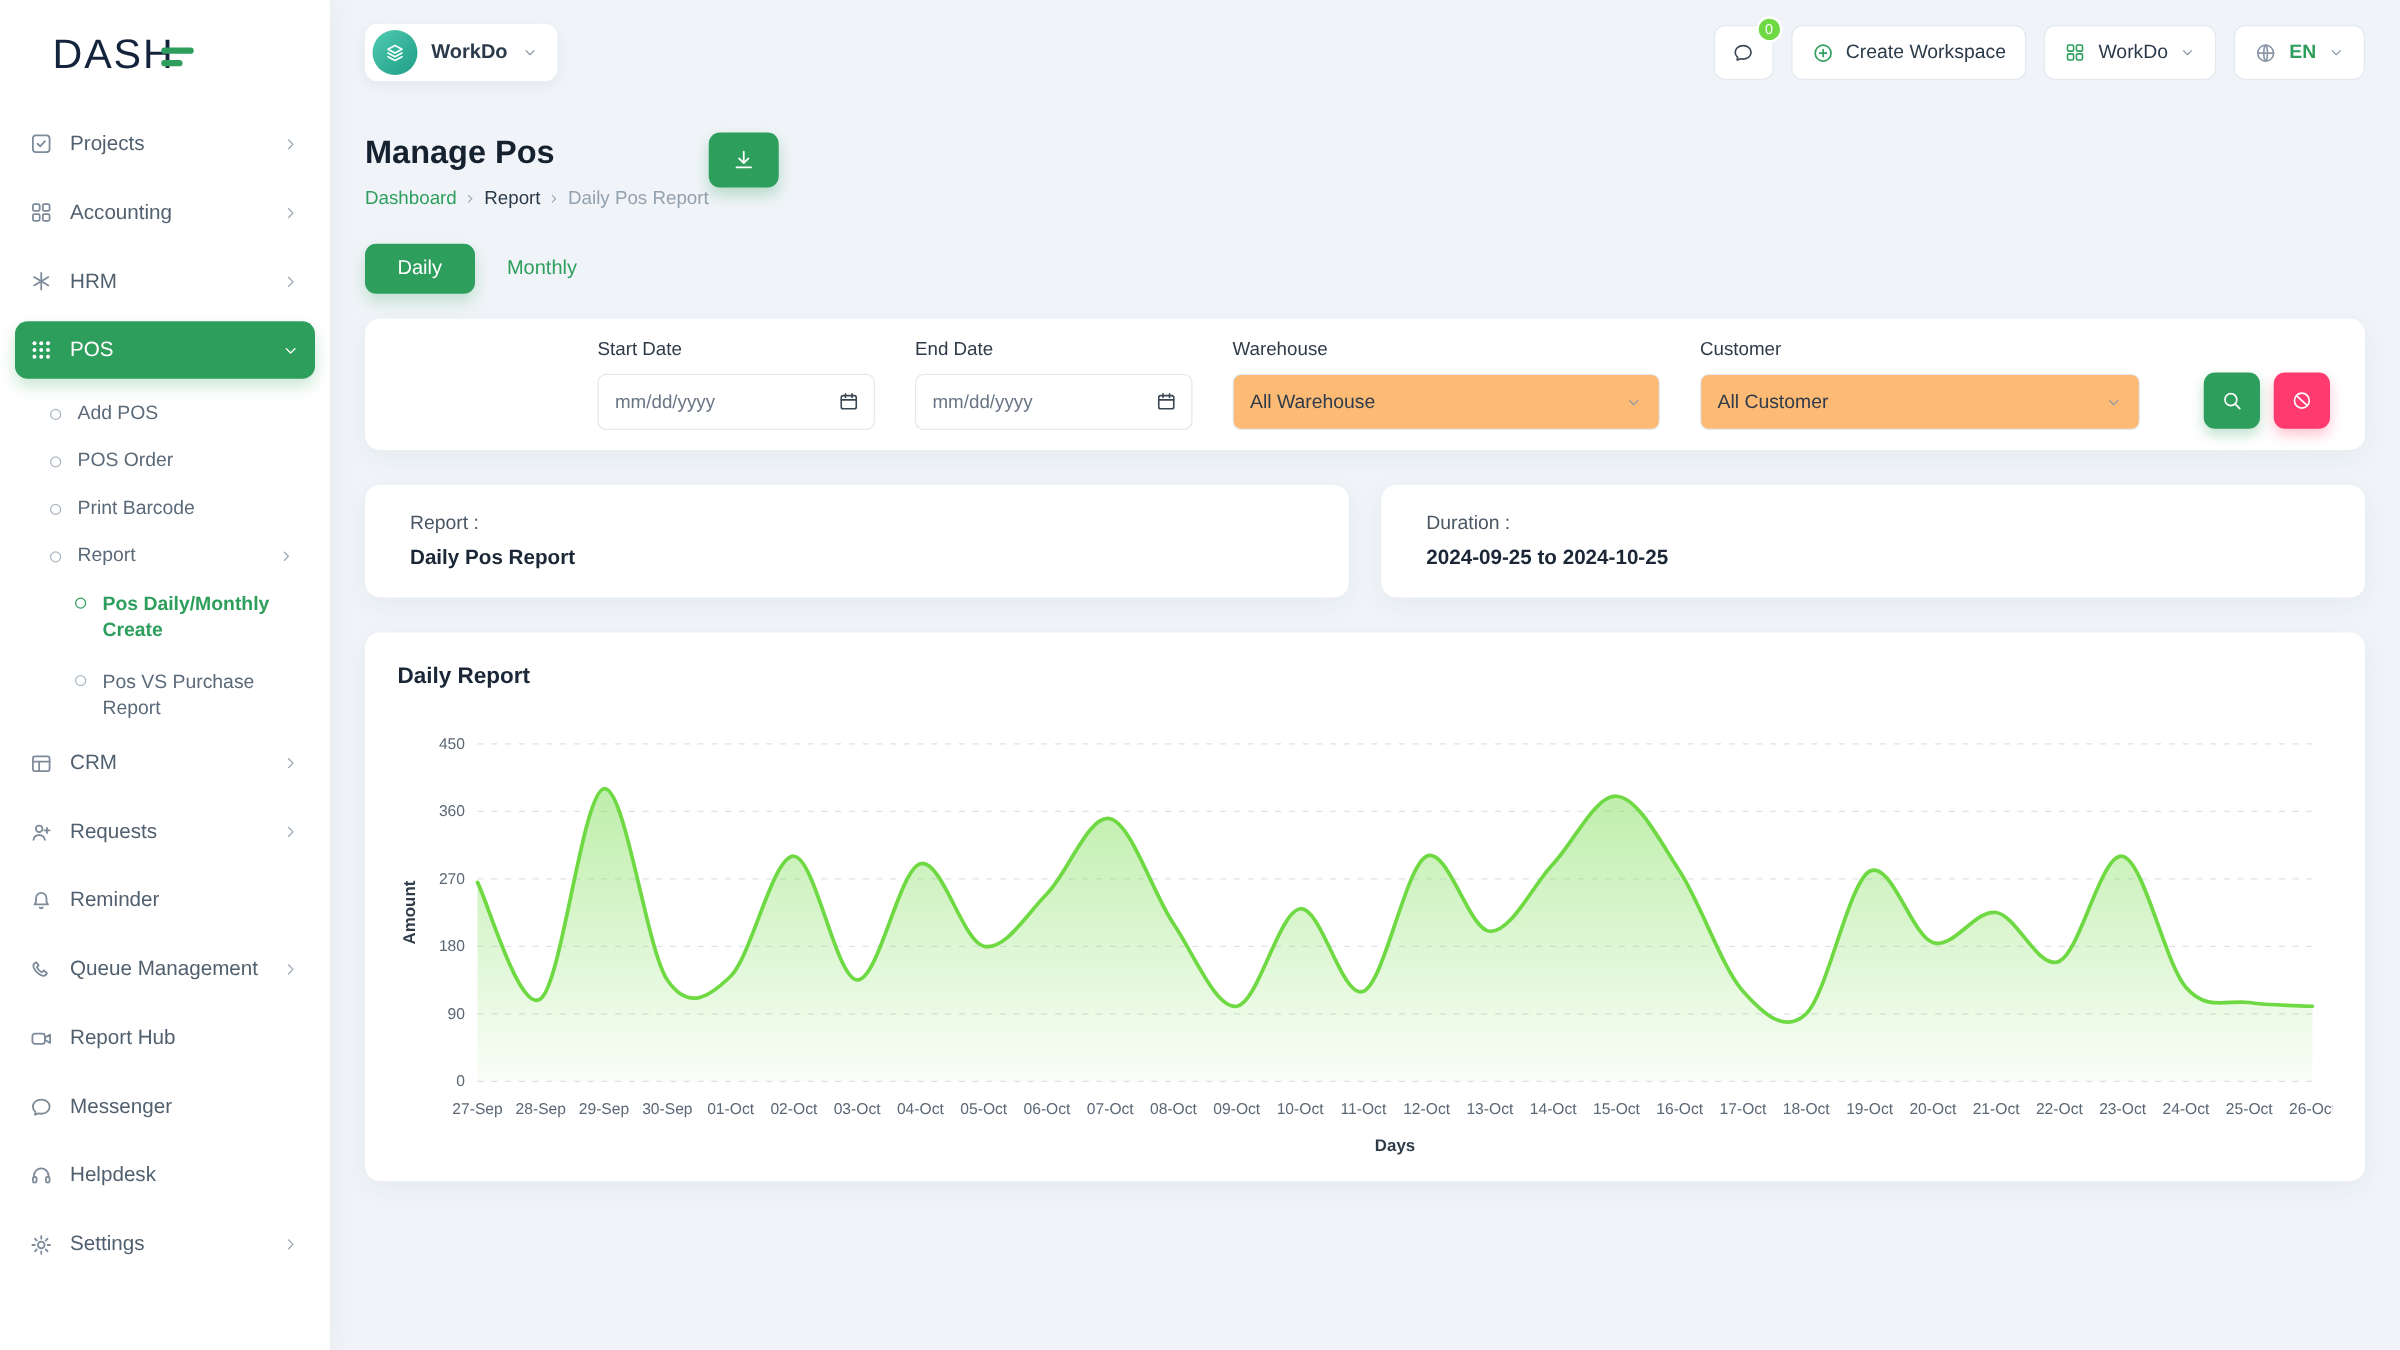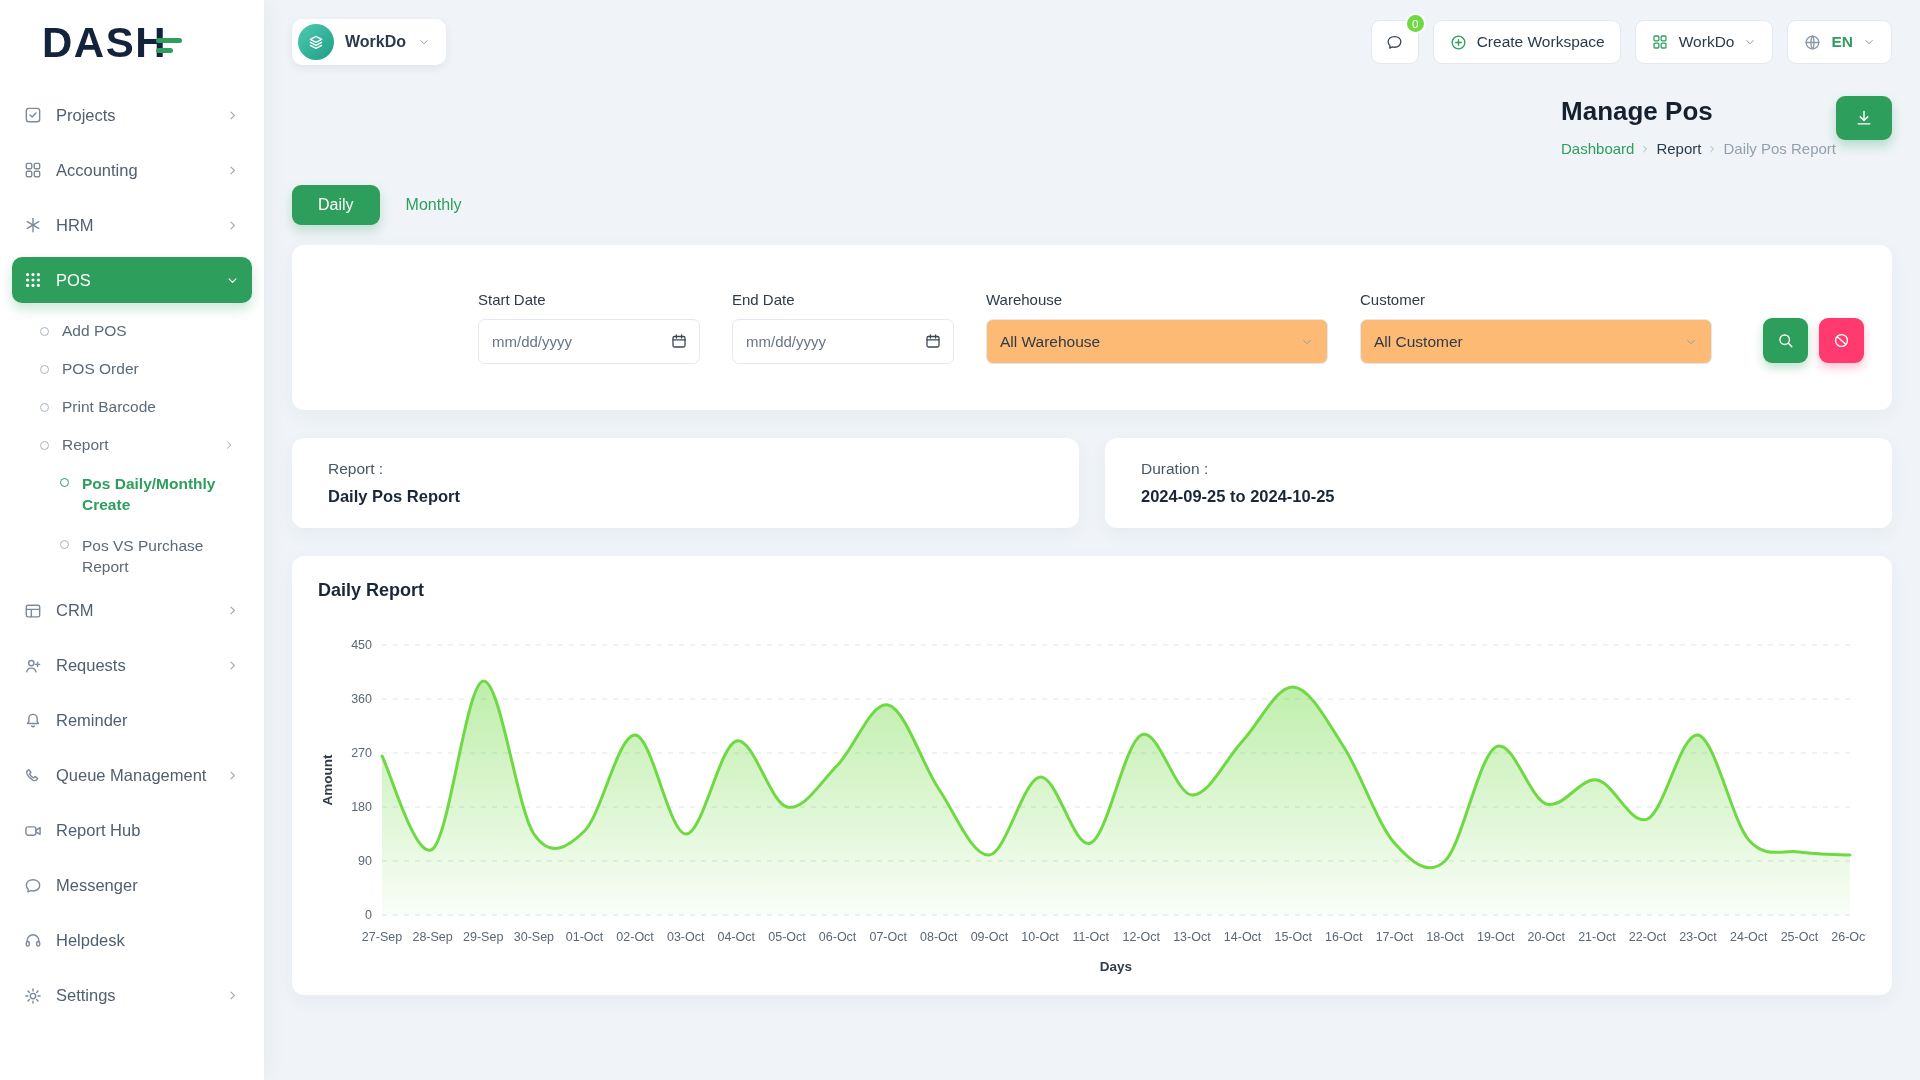--- a/index.html
+++ b/index.html
@@ -18,21 +18,21 @@
     background:var(--bg);
     font-family:"Liberation Sans",sans-serif;
     color:var(--ink);
   }
   .ic{stroke:currentColor;fill:none;stroke-width:1.7;stroke-linecap:round;stroke-linejoin:round}
   .app{display:flex;height:100%}
 
   
   .sidebar{width:264px;background:#fff;box-shadow:0 0 24px rgba(25,45,75,.06);padding:0 12px;flex-shrink:0;display:flex;flex-direction:column}
   .logo{height:86px;display:flex;align-items:center;padding-left:30px;cursor:pointer}
-  .logo-text{font-size:42px;font-weight:700;letter-spacing:1.5px;color:#13233c}
+  .logo-text{font-size:33px;font-weight:400;letter-spacing:1.5px;color:#13233c}
   .logo-accent{margin-left:-11px;display:flex;flex-direction:column;gap:5px;transform:translateY(2px)}
   .logo-accent i{display:block;height:5px;border-radius:3px;background:var(--accent)}
   .logo-accent i:first-child{width:26px}
   .logo-accent i:last-child{width:17px}
   nav{flex:1;padding-top:6px}
   .nav-item{display:flex;align-items:center;gap:13px;height:46px;padding:0 12px 0 11px;border-radius:10px;color:#51606f;font-size:16.5px;cursor:pointer;margin-bottom:9px}
   .nav-item .nav-ic{width:20px;height:20px;color:#7c8a99;flex-shrink:0;display:flex}
   .nav-item .chev{margin-left:auto;color:#9aa7b4;display:flex;width:15px;height:15px}
   .nav-item.active{background:var(--accent);color:#fff;box-shadow:0 6px 12px rgba(46,158,93,.25)}
   .nav-item.active .nav-ic,.nav-item.active .chev{color:#fff}
@@ -56,38 +56,38 @@
   .caret{width:14px;height:14px;color:#8b98a8;display:flex}
   .top-right{display:flex;align-items:center;gap:14px}
   .pill-btn{height:44px;background:#fff;border:1px solid var(--border);border-radius:9px;display:flex;align-items:center;gap:9px;padding:0 15px;font-size:15.5px;color:#2b3a4a;cursor:pointer;font-family:inherit}
   .msg-btn{width:48px;justify-content:center;position:relative;padding:0}
   .msg-btn .badge{position:absolute;top:-8px;right:-8px;min-width:21px;height:21px;border-radius:50%;background:var(--chart_line);color:#fff;font-size:11.5px;display:flex;align-items:center;justify-content:center;border:2px solid #fff}
   .green-ic{color:var(--accent);display:flex;width:19px;height:19px}
   .gray-ic{color:#8b98a8;display:flex;width:19px;height:19px}
   .lang-code{color:var(--accent);font-weight:600}
 
   .content{padding:12px 28px 0;flex:1}
-  .head-row{display:flex;justify-content:flex-end;align-items:flex-start;margin-top:10px}
+  .head-row{display:flex;justify-content:flex-start;align-items:flex-start;margin-top:20px}
   h1.page-title{margin:0;font-size:26px;font-weight:700;color:#16212f}
   .breadcrumb{display:flex;align-items:center;gap:5px;margin-top:13px;font-size:15px}
   .breadcrumb .link{color:var(--accent);cursor:pointer}
   .breadcrumb .sep{color:#9aa7b4;display:flex;width:12px;height:12px}
   .breadcrumb .mid{color:#2b3a4a;cursor:pointer}
   .breadcrumb .cur{color:#93a0ae}
   .dl-btn{width:56px;height:44px;border:none;border-radius:9px;background:var(--accent);color:#fff;display:flex;align-items:center;justify-content:center;cursor:pointer;box-shadow:0 6px 12px rgba(46,158,93,.3)}
   .dl-btn svg{width:20px;height:20px}
 
   .tabs{display:flex;align-items:center;gap:10px;margin:28px 0 20px}
   .tab{border:none;border-radius:9px;font-size:16px;font-family:inherit;cursor:pointer;padding:11px 26px}
   .tab.active{background:var(--accent);color:#fff;box-shadow:0 6px 12px rgba(46,158,93,.25)}
   .tab.ghost{background:transparent;color:var(--accent);padding:11px 16px}
 
   .card{background:#fff;border-radius:12px;box-shadow:0 6px 20px rgba(35,60,90,.05)}
 
-  .filter-card{display:flex;align-items:center;padding:46px 28px;margin-bottom:28px}
+  .filter-card{display:flex;align-items:center;padding:16px 28px;margin-bottom:28px}
   .filter-fields{display:flex;gap:32px;margin-left:158px}
   .field{display:flex;flex-direction:column;gap:11px}
   .field label{font-size:15px;color:#2f3b49}
   .date-wrap{position:relative;width:222px}
   .date-wrap input{width:100%;height:45px;border:1px solid var(--border);border-radius:7px;padding:0 38px 0 13px;font-size:15px;color:#3a4654;font-family:inherit;background:#fff;outline:none}
   .date-wrap input::placeholder{color:#6a7686}
   .cal-ic{position:absolute;right:12px;top:13px;width:18px;height:18px;color:#3a4654;pointer-events:none;display:flex}
   .select{height:45px;border:1px solid var(--border);border-radius:7px;display:flex;align-items:center;justify-content:space-between;padding:0 13px;font-size:15.5px;color:#2f3b49;cursor:pointer;background:#fdba74}
   .select.w1{width:342px}
   .select.w2{width:352px}

